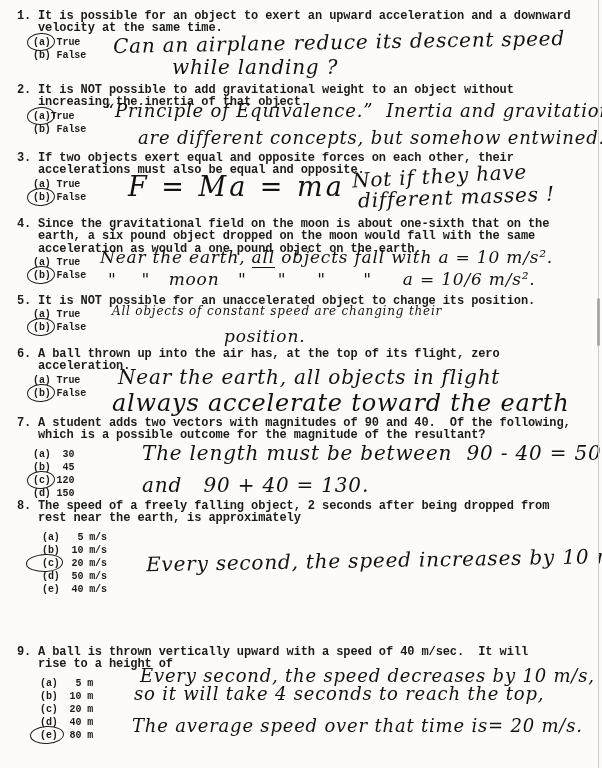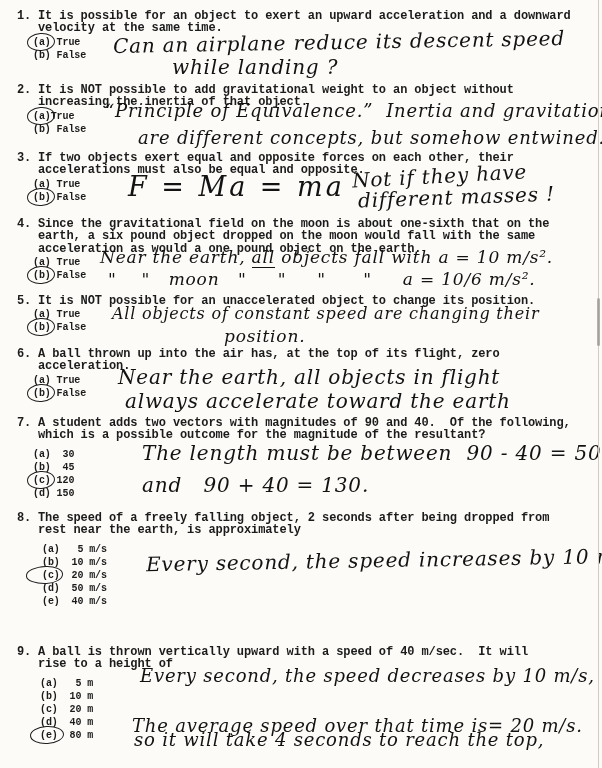--- a/index.html
+++ b/index.html
@@ -91,48 +91,48 @@
   <div class="hw" style="left:100px;top:248px;font-size:17px"><span>Near the earth, </span><span class="u">all</span><span> objects fall with a = 10 m/s².</span></div>
   <div class="hw" style="left:108px;top:270px;font-size:17px">"    "   moon   "     "     "      "     a = 10/6 m/s².</div>
 
   <section class="q" style="top:295px">
     <div class="ql"><span class="qn">5.</span><span>It is NOT possible for an unaccelerated object to change its position.</span></div>
     <div class="opts" style="padding-left:16px">
       <div class="opt"><span class="olabel">(a)</span><span> True</span></div>
       <div class="opt"><span class="olabel circled">(b)</span><span> False</span></div>
     </div>
   </section>
-  <div class="hw" style="left:112px;top:305px;font-size:16px">All objects of constant speed are changing their</div>
+  <div class="hw" style="left:112px;top:305px;font-size:12px">All objects of constant speed are changing their</div>
   <div class="hw" style="left:224px;top:327px;font-size:17px">position.</div>
 
   <section class="q" style="top:348px">
     <div class="ql"><span class="qn">6.</span><span>A ball thrown up into the air has, at the top of its flight, zero</span></div>
     <div class="ql cont">acceleration.</div>
     <div class="opts" style="padding-left:16px">
       <div class="opt"><span class="olabel">(a)</span><span> True</span></div>
       <div class="opt"><span class="olabel circled">(b)</span><span> False</span></div>
     </div>
   </section>
   <div class="hw" style="left:118px;top:366px;font-size:20px">Near the earth, all objects in flight</div>
-  <div class="hw" style="left:125px;top:390px;font-size:20px">always accelerate toward the earth</div>
+  <div class="hw" style="left:112px;top:390px;font-size:24px">always accelerate toward the earth</div>
 
   <section class="q" style="top:417px">
     <div class="ql"><span class="qn">7.</span><span>A student adds two vectors with magnitudes of 90 and 40.  Of the following,</span></div>
     <div class="ql cont">which is a possible outcome for the magnitude of the resultant?</div>
     <div class="opts gap" style="padding-left:16px">
       <div class="opt"><span class="olabel">(a)</span><span>  30</span></div>
       <div class="opt"><span class="olabel">(b)</span><span>  45</span></div>
       <div class="opt"><span class="olabel circled">(c)</span><span> 120</span></div>
       <div class="opt"><span class="olabel">(d)</span><span> 150</span></div>
     </div>
   </section>
   <div class="hw" style="left:142px;top:442px;font-size:20px">The length must be between  90 - 40 = 50</div>
   <div class="hw" style="left:142px;top:474px;font-size:20px">and   90 + 40 = 130.</div>
 
-  <section class="q" style="top:512px">
+  <section class="q" style="top:500px">
     <div class="ql"><span class="qn">8.</span><span>The speed of a freely falling object, 2 seconds after being dropped from</span></div>
     <div class="ql cont">rest near the earth, is approximately</div>
     <div class="opts gap" style="padding-left:25px">
       <div class="opt"><span class="olabel">(a)</span><span>   5 m/s</span></div>
       <div class="opt"><span class="olabel">(b)</span><span>  10 m/s</span></div>
       <div class="opt"><span class="olabel circled wide">(c)</span><span>  20 m/s</span></div>
       <div class="opt"><span class="olabel">(d)</span><span>  50 m/s</span></div>
       <div class="opt"><span class="olabel">(e)</span><span>  40 m/s</span></div>
     </div>
   </section>
@@ -143,18 +143,18 @@
     <div class="ql cont">rise to a height of</div>
     <div class="opts gap" style="padding-left:23px">
       <div class="opt"><span class="olabel">(a)</span><span>   5 m</span></div>
       <div class="opt"><span class="olabel">(b)</span><span>  10 m</span></div>
       <div class="opt"><span class="olabel">(c)</span><span>  20 m</span></div>
       <div class="opt"><span class="olabel">(d)</span><span>  40 m</span></div>
       <div class="opt"><span class="olabel circled wide2">(e)</span><span>  80 m</span></div>
     </div>
   </section>
   <div class="hw" style="left:140px;top:666px;font-size:18px">Every second, the speed decreases by 10 m/s,</div>
-  <div class="hw" style="left:134px;top:730px;font-size:18px">so it will take 4 seconds to reach the top,</div>
+  <div class="hw" style="left:134px;top:684px;font-size:18px">so it will take 4 seconds to reach the top,</div>
   <div class="hw" style="left:132px;top:716px;font-size:18px"><span>The average speed over that time is</span><span>= 20 m/s.</span></div>
 
   <div class="scan-edge"></div>
   <div class="scan-mark"></div>
 </div>
 
 </body></html>

